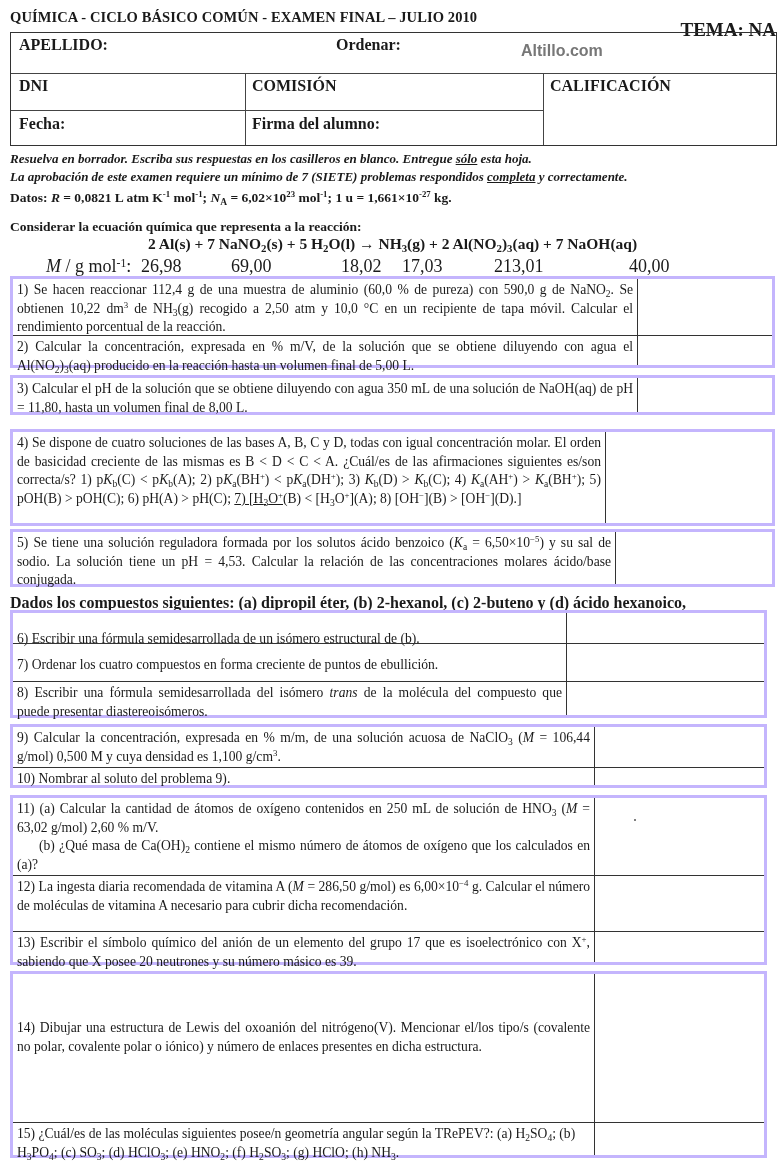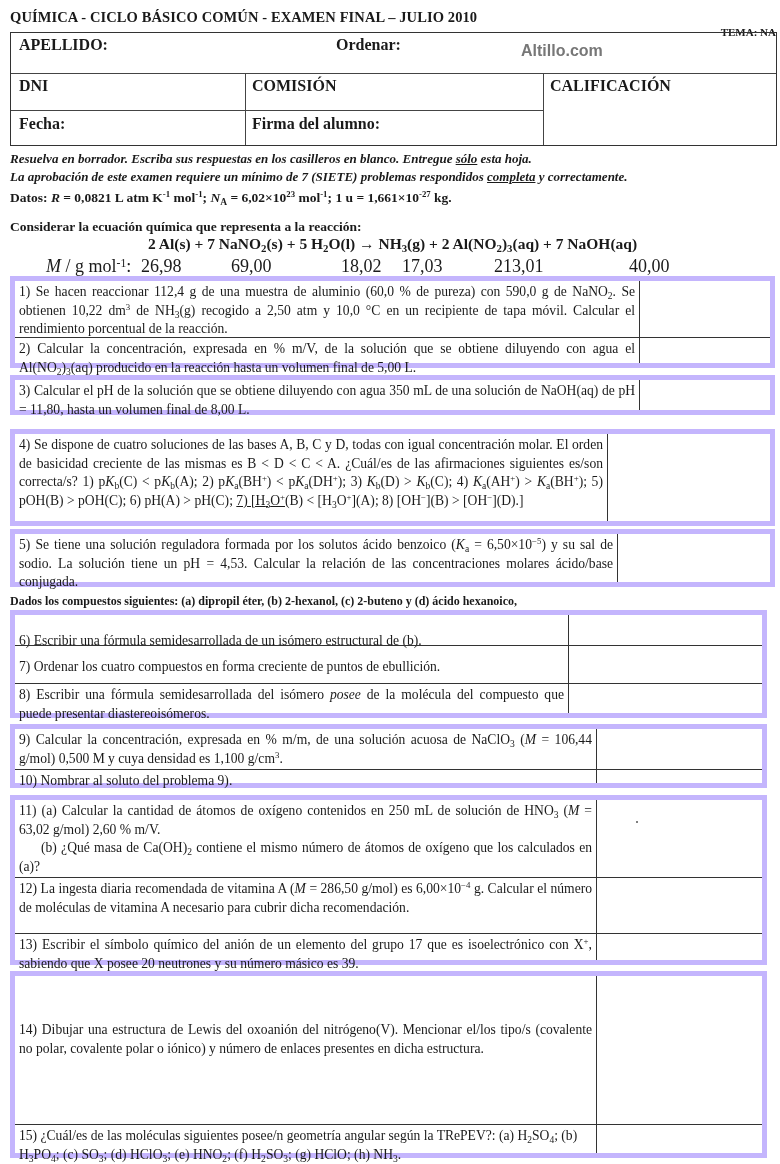--- a/index.html
+++ b/index.html
@@ -1,39 +1,39 @@
 <!DOCTYPE html>
 <html><head>
 <meta charset="utf-8">
 <style>
   html, body { margin: 0; padding: 0; background: #ffffff; }
   body { width: 780px; height: 1164px; position: relative; overflow: hidden;
          font-family: "Liberation Serif", "DejaVu Serif", serif; color: #1a1a1a; }
   .abs { position: absolute; }
   .title { left: 10px; top: 9px; font-size: 14.5px; font-weight: bold; letter-spacing: 0.1px; }
-  .tema { right: 4px; top: 26px; font-size: 11px; font-weight: bold; }
+  .tema { right: 4px; top: 19px; font-size: 19px; font-weight: bold; }
   
   .hdr { left: 10px; top: 32px; width: 767px; height: 114px; border: 1px solid #333; box-sizing: border-box; }
   .hdr .cell { position: absolute; font-size: 16px; font-weight: bold; }
   .hline { position: absolute; height: 1px; background: #444; }
   .vline { position: absolute; width: 1px; background: #444; }
   .watermark { font-family: "Liberation Sans", "DejaVu Sans", sans-serif; font-size: 17px; color: #777; font-weight: normal; }
   .instr { left: 10px; font-size: 13px; font-style: italic; font-weight: bold; }
   .u { text-decoration: underline; }
   .datos { left: 10px; top: 190px; font-size: 13.5px; font-weight: bold; }
   .consid { left: 10px; top: 219px; font-size: 13.5px; font-weight: bold; }
   .eq { left: 148px; top: 235px; font-size: 15.5px; font-weight: bold; white-space: nowrap; }
   .mm { top: 256px; font-size: 18px; white-space: nowrap; }
   
-  .qbox { position: absolute; left: 10px; border: 5px solid #c4b5fd; box-sizing: border-box; }
+  .qbox { position: absolute; left: 10px; border: 3px solid #c4b5fd; box-sizing: border-box; }
   .qtext { position: absolute; left: 0; top: 0; box-sizing: border-box; padding: 2px 4px 0 4px;
            font-size: 13.6px; line-height: 18.5px; text-align: justify; }
   .qans { position: absolute; top: 0; bottom: 0; border-left: 1px solid #333; }
   .qsep { position: absolute; left: 0; right: 0; height: 1px; background: #333; }
-  .sec { left: 10px; top: 594px; font-size: 12px; font-weight: bold; white-space: nowrap; }
+  .sec { left: 10px; top: 594px; font-size: 16px; font-weight: bold; white-space: nowrap; }
   sub { font-size: 70%; vertical-align: -3px; line-height: 0; }
   sup { font-size: 65%; vertical-align: 5px; line-height: 0; }
   .dot { width: 2px; height: 2px; background: #555; border-radius: 1px; }
 </style>
 </head>
 <body>
 
 <div class="abs title">QUÍMICA - CICLO BÁSICO COMÚN - EXAMEN FINAL – JULIO  2010</div>
 <div class="abs tema">TEMA: NA</div>
 
@@ -99,21 +99,21 @@
   <div class="qans" style="left:602px; width:162px;"></div>
 </div>
 
 <div class="abs sec">Dados los compuestos siguientes: (a) dipropil éter, (b) 2-hexanol, (c) 2-buteno y (d) ácido hexanoico,</div>
 
 <div class="qbox" style="top:610px; width:757px; height:108px;">
   <div class="qtext" style="top:15px; width:553px;">6) Escribir una fórmula semidesarrollada de un isómero estructural de (b).</div>
   <div class="qsep" style="top:30px;"></div>
   <div class="qtext" style="top:41px; width:553px;">7) Ordenar los cuatro compuestos en forma creciente de puntos de ebullición.</div>
   <div class="qsep" style="top:68px;"></div>
-  <div class="qtext" style="top:69px; width:553px;">8) Escribir una fórmula semidesarrollada del isómero <i>posee</i> de la molécula del compuesto que puede presentar diastereoisómeros.</div>
+  <div class="qtext" style="top:69px; width:553px;">8) Escribir una fórmula semidesarrollada del isómero <i>trans</i> de la molécula del compuesto que puede presentar diastereoisómeros.</div>
   <div class="qans" style="left:553px; width:203px; height:30px; bottom:auto;"></div>
   <div class="qans" style="left:553px; top:31px; width:203px; height:37px; bottom:auto;"></div>
   <div class="qans" style="left:553px; top:69px; width:203px;"></div>
 </div>
 
 <div class="qbox" style="top:724px; width:757px; height:64px;">
   <div class="qtext" style="width:581px; height:40px;">9)  Calcular la concentración, expresada en % m/m, de una solución acuosa de NaClO<sub>3</sub> (<i>M</i> = 106,44 g/mol) 0,500 M y cuya densidad es 1,100 g/cm<sup>3</sup>.</div>
   <div class="qsep" style="top:40px;"></div>
   <div class="qtext" style="top:41px; width:581px;">10)  Nombrar al soluto del problema 9).</div>
   <div class="qans" style="left:581px; width:175px; height:40px; bottom:auto;"></div>

